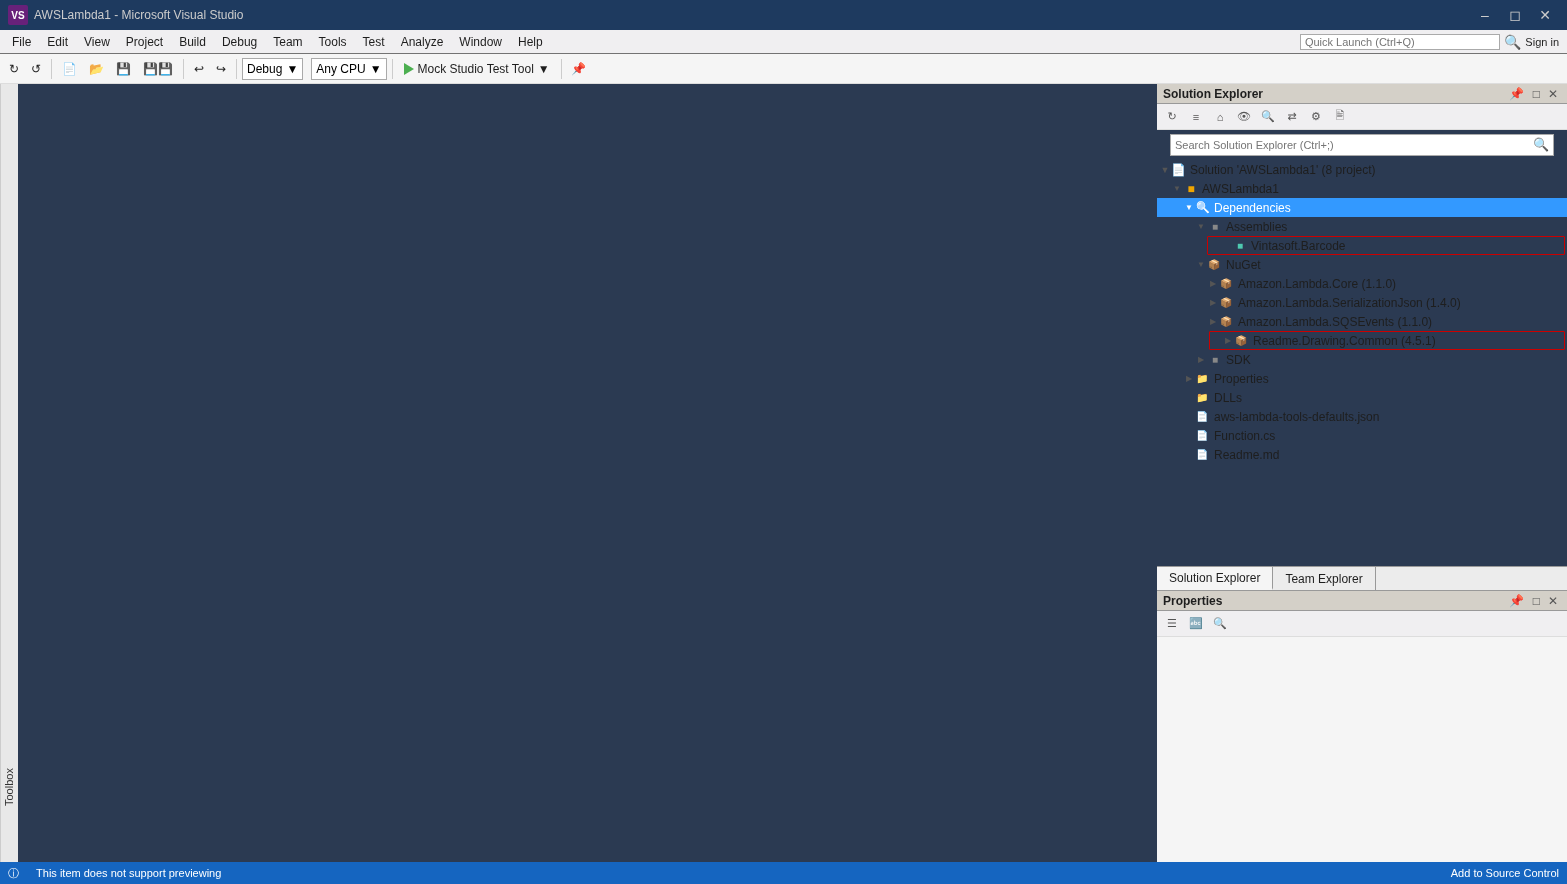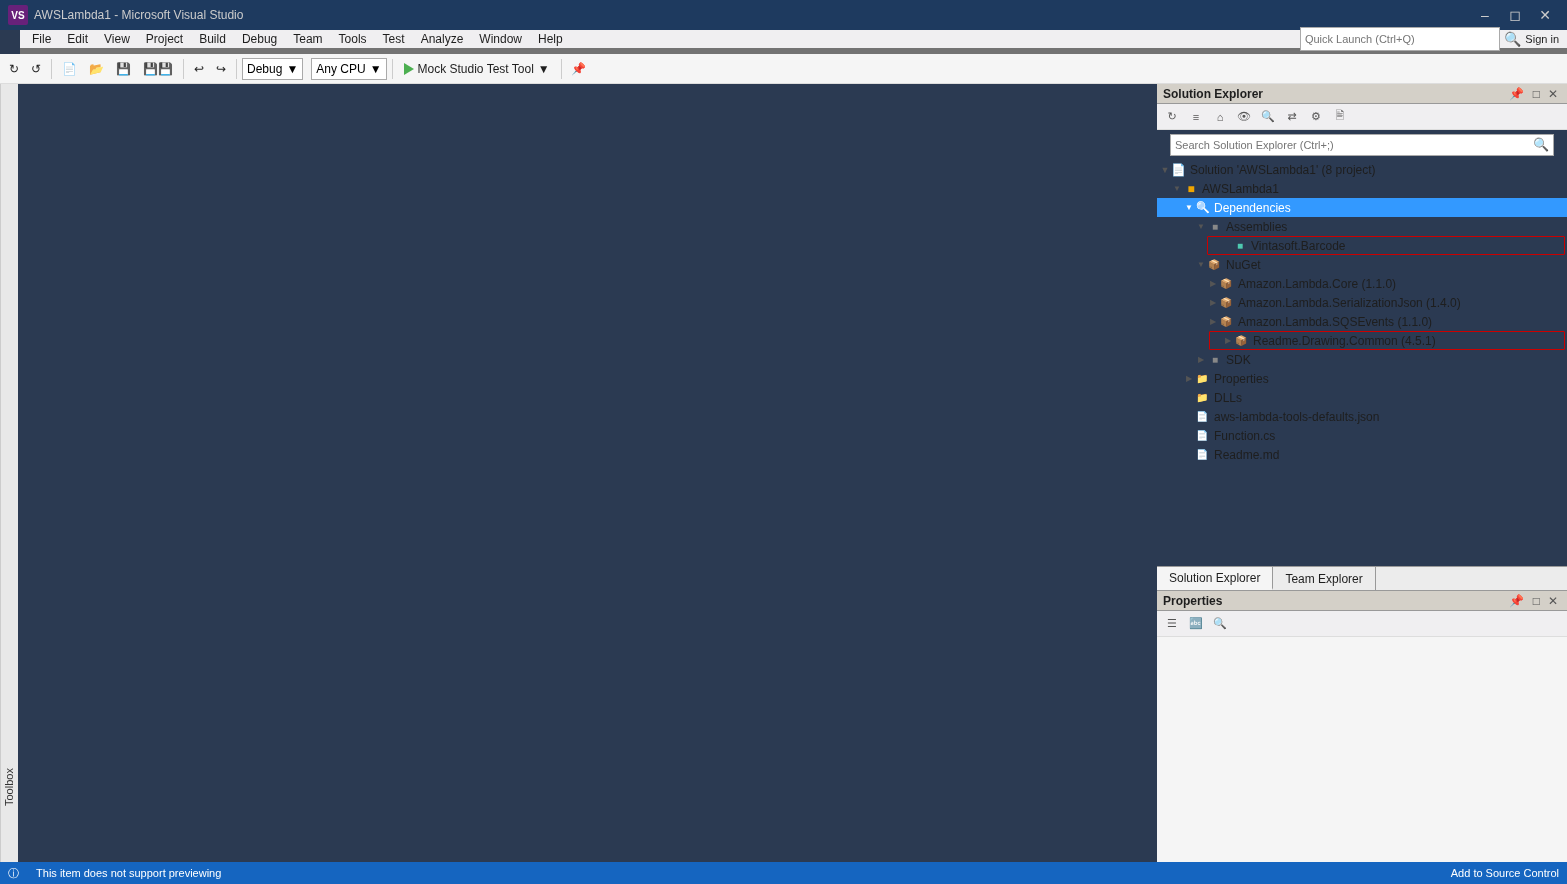--- a/index.html
+++ b/index.html
@@ -31,22 +31,21 @@
       font-size: 10px; color: white; font-weight: bold;
     }
 
     
     #menu-bar {
       background: #f0eff1;
       height: 24px;
       display: flex;
       align-items: center;
       padding: 0 4px;
-      border-bottom: 6px solid #737373;
-      margin-left: 20px;
+      border-bottom: 1px solid #737373;
     }
     .menu-item {
       padding: 2px 8px;
       cursor: pointer;
       font-size: 12px;
       color: #1e1e1e;
       height: 100%;
       display: flex; align-items: center;
     }
 
@@ -309,21 +308,21 @@
     .chevron-right::before { content: '▶'; font-size: 8px; }
     .chevron-down::before { content: '▼'; font-size: 8px; }
 
     
     #quick-launch {
       display: flex;
       align-items: center;
       gap: 4px;
     }
     #ql-input {
-      height: 24px;
+      height: 16px;
       width: 200px;
       border: 1px solid #aaa;
       padding: 0 4px;
       font-size: 11px;
       color: #888;
     }
 
     .sign-in-btn {
       color: #1e1e1e;
       font-size: 11px;

